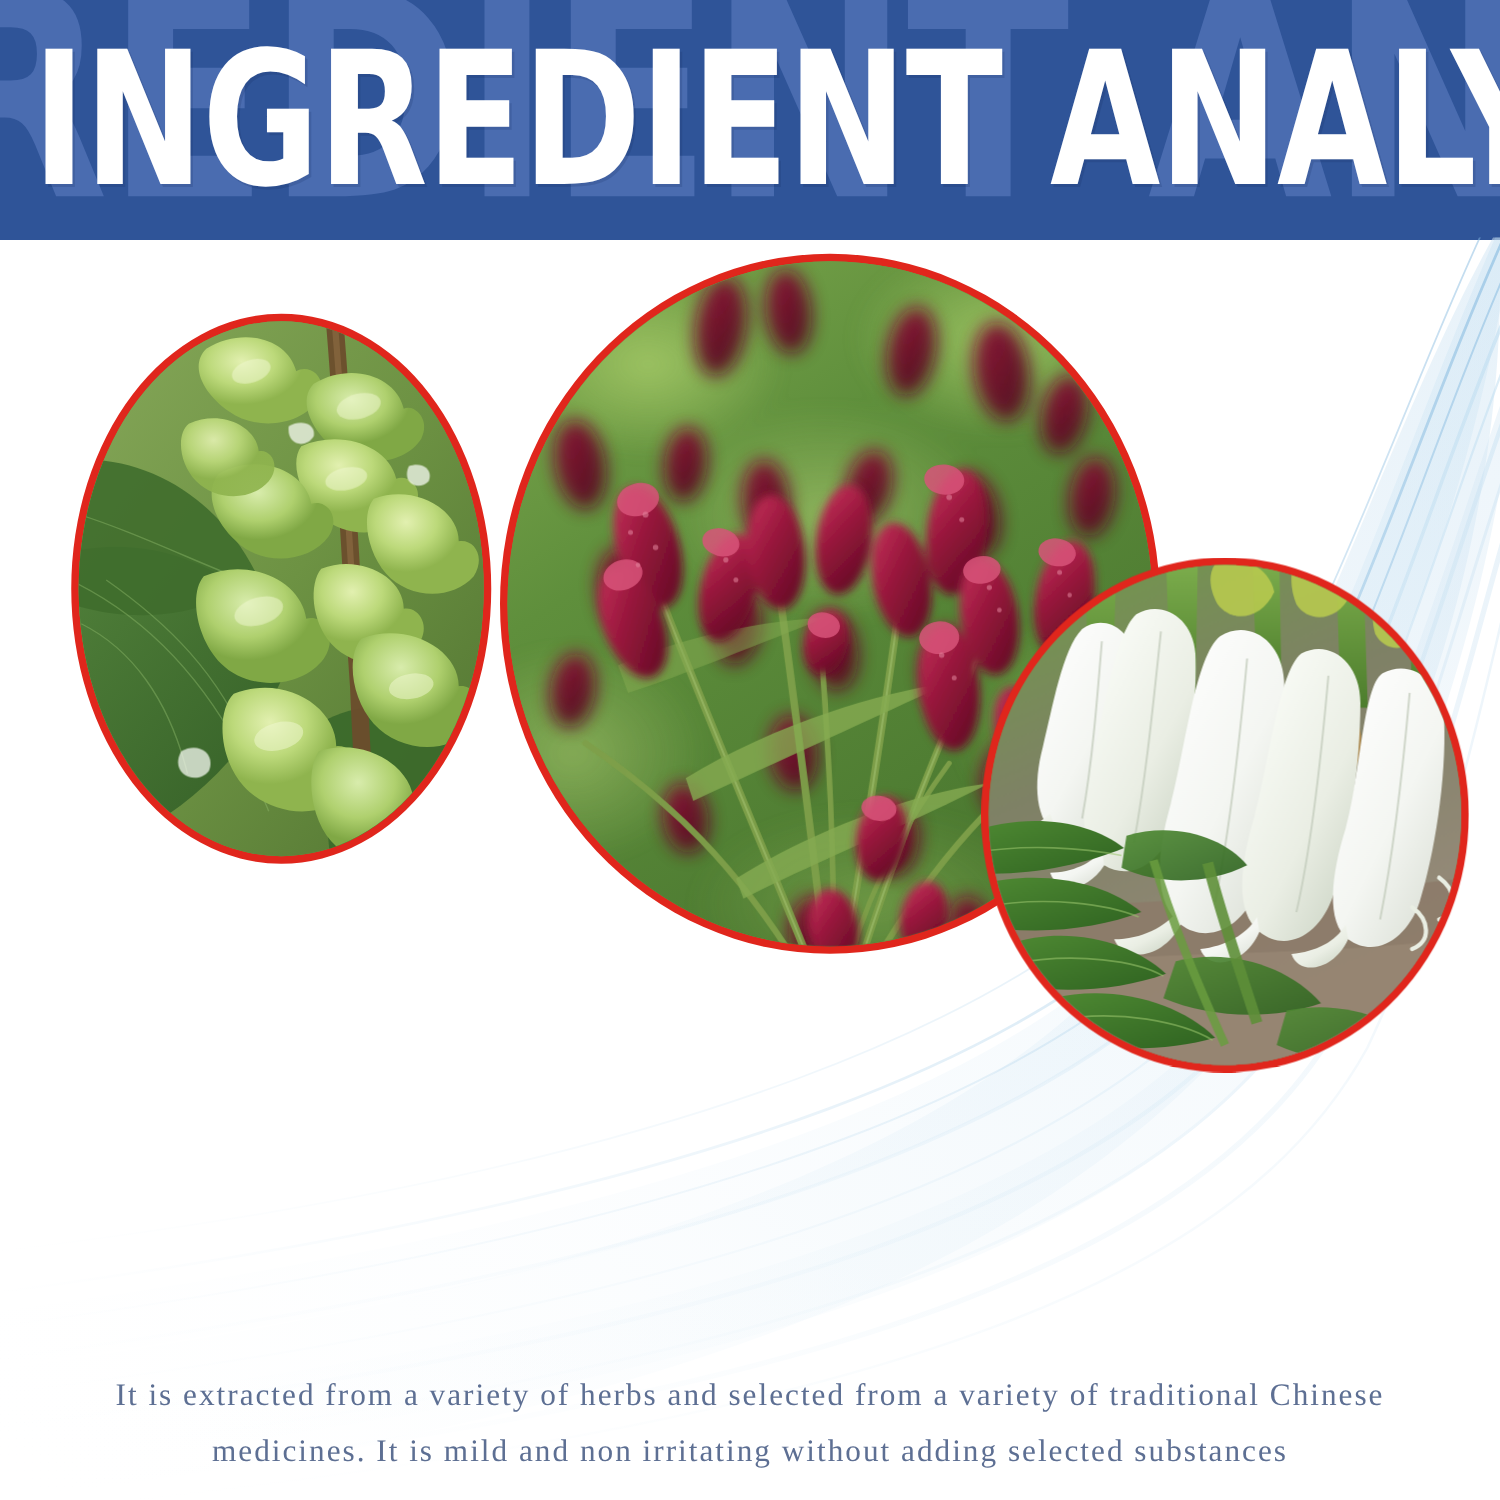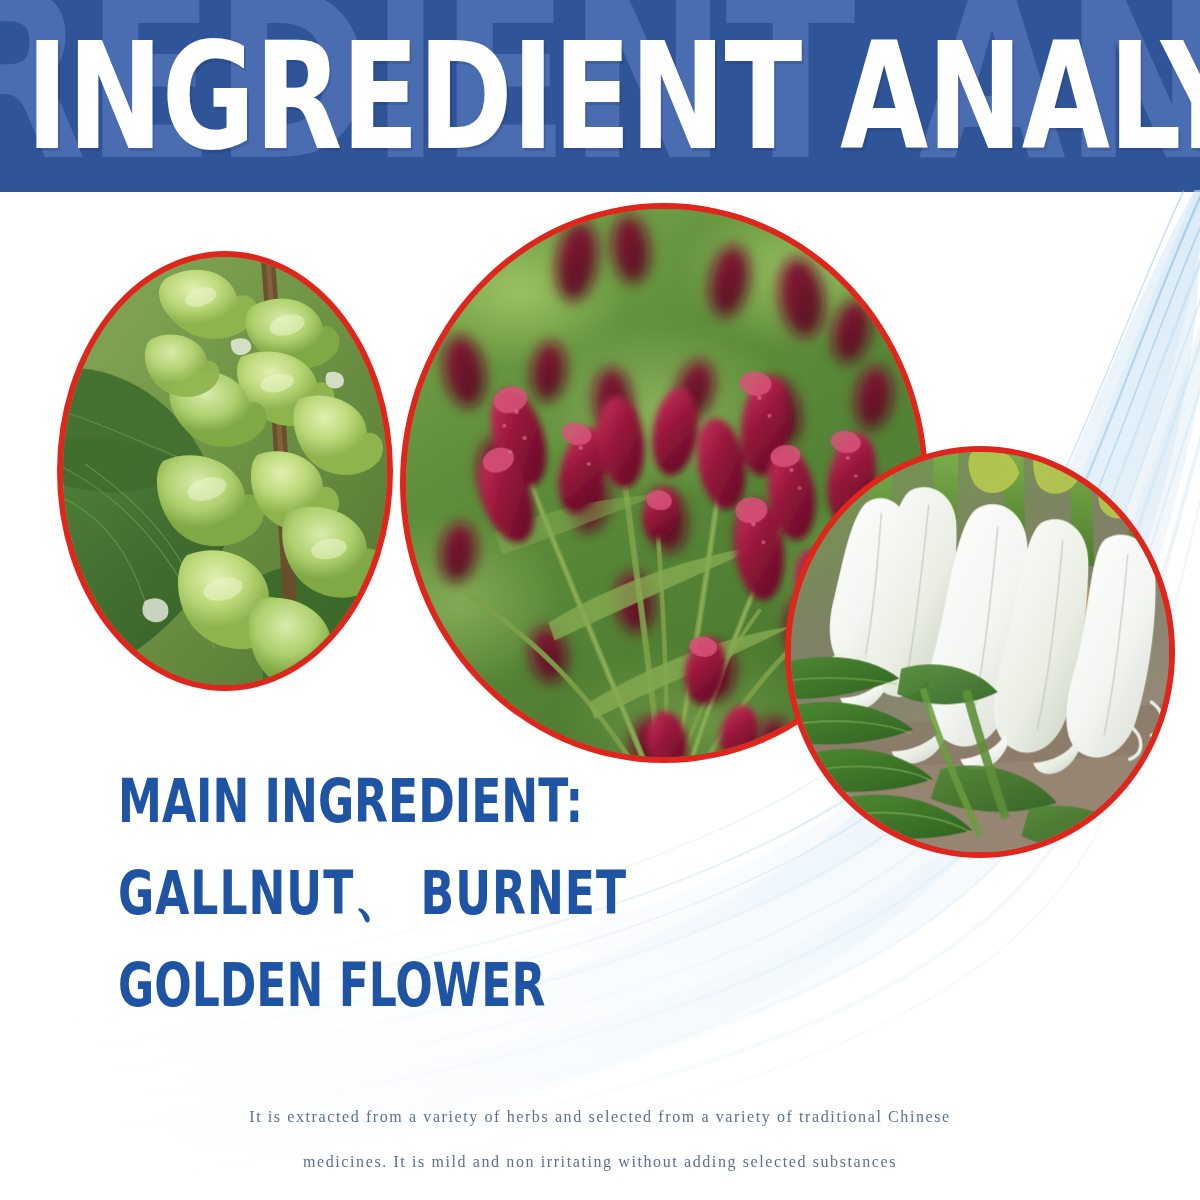--- a/index.html
+++ b/index.html
@@ -134,21 +134,21 @@
   .caption {
     position: absolute;
     left: 0;
     top: 1094px;
     width: 1200px;
     text-align: center;
     z-index: 6;
   }
   .caption-line {
     font-family: "Liberation Serif", "DejaVu Serif", serif;
-    font-size: 16px;
+    font-size: 25px;
     line-height: 45px;
     letter-spacing: 1.6px;
     color: #5d6f93;
     white-space: nowrap;
   }
 </style>
 </head>
 <body>
 
 <div id="poster">
@@ -513,24 +513,19 @@
         <path d="M2,286 C56,276 106,284 130,294"></path>
         <path d="M26,332 C80,322 130,330 150,342"></path>
         <path d="M62,378 C114,368 166,380 190,394"></path>
       </g>
 
       <path d="M186,250 C196,290 210,330 226,380" stroke="#5e8f38" stroke-width="9" fill="none" opacity="0.9"></path>
       <path d="M142,248 C156,296 176,344 200,398" stroke="#6a9c40" stroke-width="7" fill="none" opacity="0.85"></path>
     </svg>
   </div>
 
-  <div class="ingredient-block">
-    <div class="ingredient-line l1">MAIN INGREDIENT:</div>
-    <div class="ingredient-line l2">GALLNUT、 BURNET</div>
-    <div class="ingredient-line l3">GOLDEN FLOWER</div>
-  </div>
 
   <div class="caption">
     <div class="caption-line">It is extracted from a variety of herbs and selected from a variety of traditional Chinese</div>
     <div class="caption-line">medicines. It is mild and non irritating without adding selected substances</div>
   </div>
 
 </div>
 
 </body></html>

